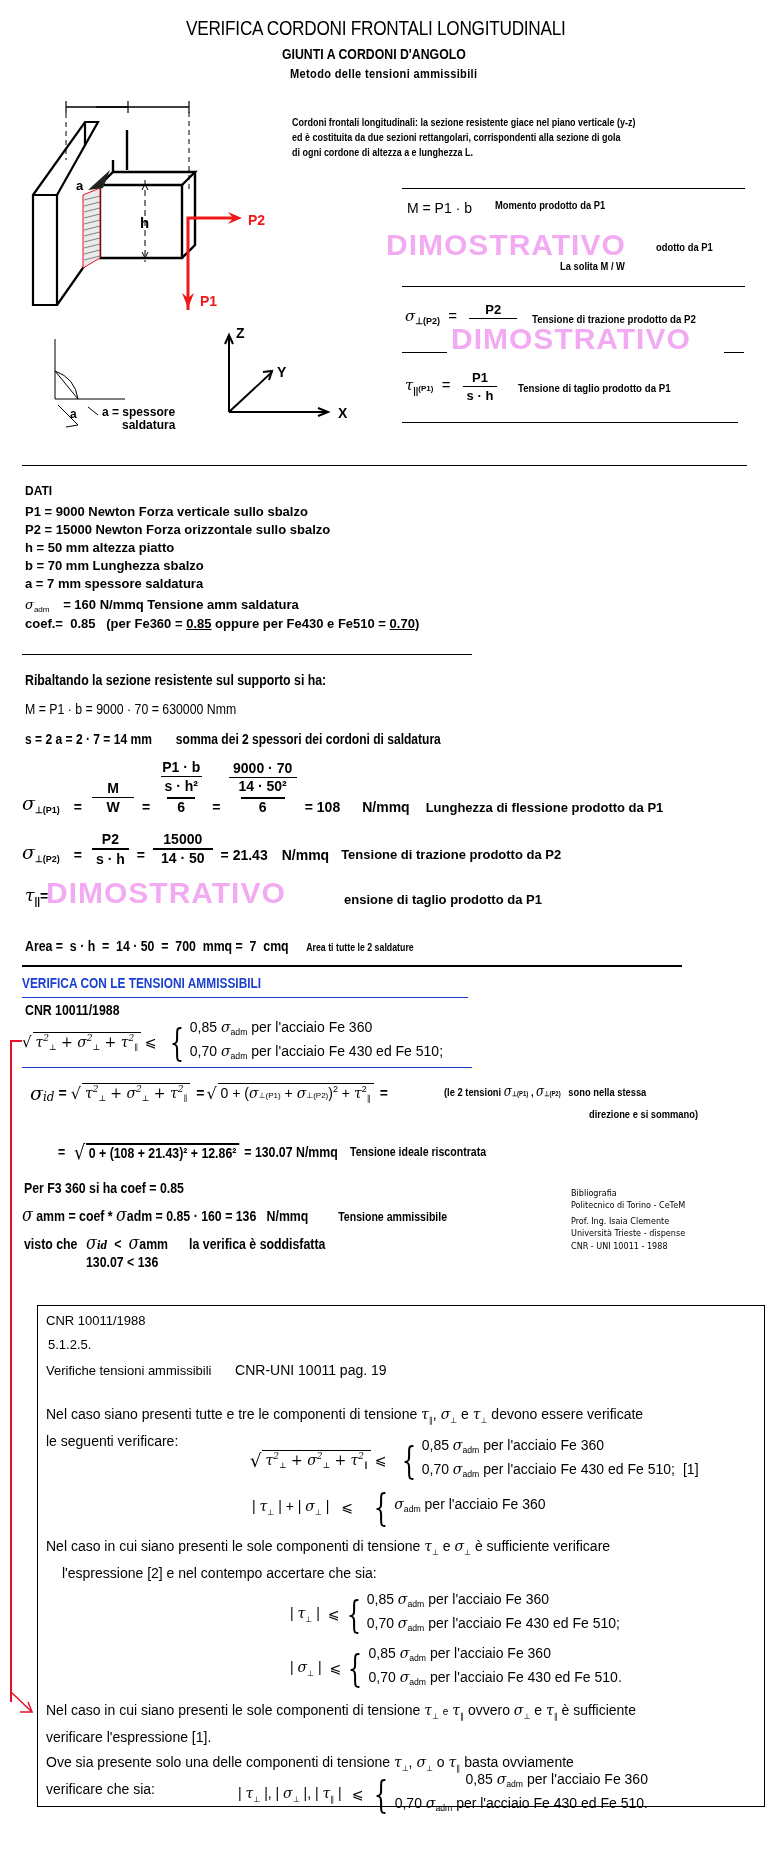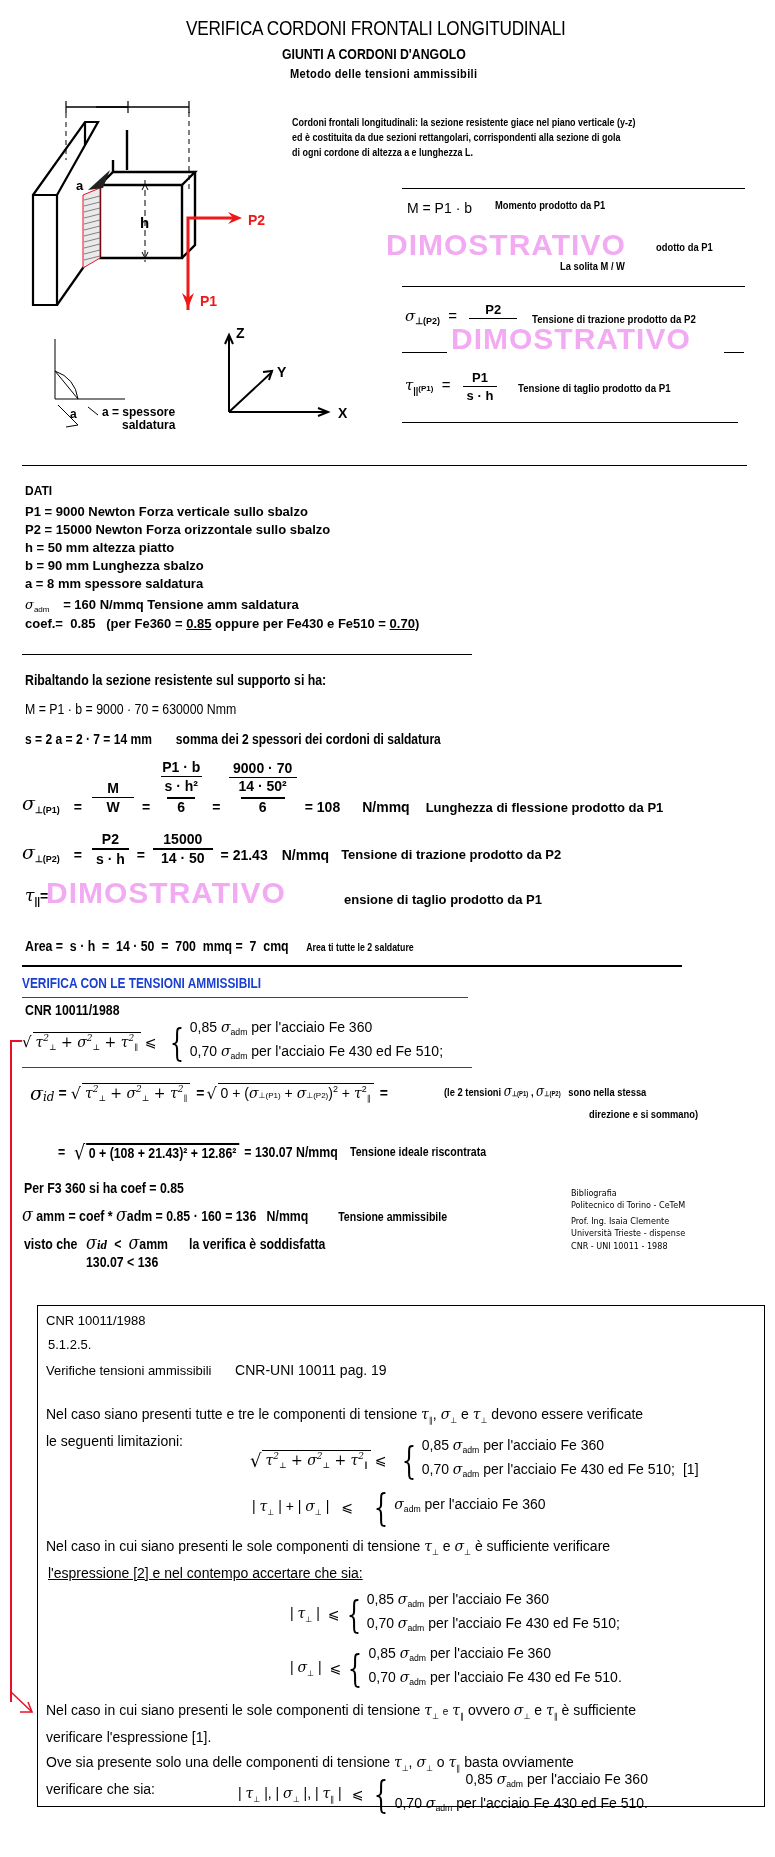--- a/index.html
+++ b/index.html
@@ -158,22 +158,22 @@
 </div>
 <div class="abs b" style="left:518px; top:382px; font-size:11px; transform:scaleX(0.88); transform-origin:left top;">Tensione di taglio prodotto da P1</div>
 <div class="hr" style="left:402px; top:422px; width:336px;"></div>
 
 <div class="hr" style="left:22px; top:465px; width:725px;"></div>
 <div class="abs b" style="left:25px; top:484px; font-size:12px;">DATI</div>
 <div class="abs b" style="left:25px; top:503px; font-size:13px; line-height:18px;">
   <div>P1 = 9000  Newton  Forza verticale sullo sbalzo</div>
   <div>P2 = 15000  Newton  Forza orizzontale sullo sbalzo</div>
   <div>h = 50  mm  altezza piatto</div>
-  <div>b = 90  mm  Lunghezza sbalzo</div>
-  <div>a = 8  mm  spessore saldatura</div>
+  <div>b = 70  mm  Lunghezza sbalzo</div>
+  <div>a = 7  mm  spessore saldatura</div>
 </div>
 <div class="abs b" style="left:25px; top:597px; font-size:13px;">
   <span class="sym" style="font-weight:normal;">σ</span><span class="sub" style="font-weight:normal;">adm</span>
   <span style="margin-left:10px;">= 160  N/mmq  Tensione amm saldatura</span>
 </div>
 <div class="abs b" style="left:25px; top:616px; font-size:13px;">
   <span style="white-space:pre;">coef.=  0.85   (per Fe360 = </span><span style="text-decoration:underline;">0.85</span><span style="white-space:pre;"> oppure per Fe430 e Fe510 = </span><span style="text-decoration:underline;">0.70</span><span>)</span>
 </div>
 <div class="hr" style="left:22px; top:654px; width:450px;"></div>
 
@@ -317,21 +317,21 @@
 <div class="ref-box"></div>
 <div class="abs rf" style="left:46px; top:1313px; font-size:13px;">CNR 10011/1988</div>
 <div class="abs rf" style="left:48px; top:1337px; font-size:13px;">5.1.2.5.</div>
 <div class="abs rf" style="left:46px; top:1362px; font-size:13px;">
   <span>Verifiche tensioni ammissibili</span>
   <span style="margin-left:20px;font-size:14px;">CNR-UNI 10011 pag. 19</span>
 </div>
 
 <div class="abs rf" style="left:46px; top:1404px; line-height:21px;">
   <div><span style="white-space:pre;">Nel caso siano presenti tutte e tre le componenti di tensione </span><span class="sym">τ</span><sub style="font-size:8px;">∥</sub>, <span class="sym">σ</span><sub style="font-size:8px;">⊥</sub> e <span class="sym">τ</span><sub style="font-size:8px;">⊥</sub><span style="white-space:pre;"> devono essere verificate</span></div>
-  <div>le seguenti limitazioni:</div>
+  <div>le seguenti verificare:</div>
 </div>
 
 <div class="abs rf" style="left:250px; top:1436px; display:flex; align-items:center;">
   <span style="font-size:18px;font-family:'DejaVu Serif',serif;">√</span>
     <span class="sqrt sym">τ<sup style="font-size:9px;">2</sup><sub style="font-size:8px;font-style:normal;">⊥</sub> + σ<sup style="font-size:9px;">2</sup><sub style="font-size:8px;font-style:normal;">⊥</sub> + τ<sup style="font-size:9px;">2</sup><sub style="font-size:8px;font-style:normal;">∥</sub></span>
   <span style="margin:0 10px 0 4px;">⩽</span>
   <span class="cases">
       <span class="brace">{</span>
       <span class="rows">
     <span><span style="white-space:pre;">0,85 </span><span class="sym">σ</span><span class="sub">adm</span><span style="white-space:pre;"> per l'acciaio Fe 360</span></span>
@@ -346,21 +346,21 @@
   <span class="cases">
       <span class="brace">{</span>
       <span class="rows">
     <span><span class="sym">σ</span><span class="sub">adm</span><span style="white-space:pre;"> per l'acciaio Fe 360</span></span>
   </span>
     </span>
 </div>
 
 <div class="abs rf" style="left:46px; top:1536px; line-height:21px;">
   <div><span style="white-space:pre;">Nel caso in cui siano presenti le sole componenti di tensione </span><span class="sym">τ</span><sub style="font-size:8px;">⊥</sub> e <span class="sym">σ</span><sub style="font-size:8px;">⊥</sub><span style="white-space:pre;"> è sufficiente verificare</span></div>
-  <div style="margin-left:2px;text-decoration:underline;">l'espressione [2] e nel contempo  accertare che sia:</div>
+  <div style="margin-left:16px;">l'espressione [2] e nel contempo  accertare che sia:</div>
 </div>
 
 <div class="abs rf" style="left:290px; top:1590px; display:flex; align-items:center;">
   <span>| <span class="sym">τ</span><sub style="font-size:8px;">⊥</sub> |</span>
   <span style="margin:0 2px 0 8px;">⩽</span>
   <span class="cases">
       <span class="brace">{</span>
       <span class="rows">
     <span><span style="white-space:pre;">0,85 </span><span class="sym">σ</span><span class="sub">adm</span><span style="white-space:pre;"> per l'acciaio Fe 360</span></span>
     <span><span style="white-space:pre;">0,70 </span><span class="sym">σ</span><span class="sub">adm</span><span style="white-space:pre;"> per l'acciaio Fe 430 ed Fe 510;</span></span>

